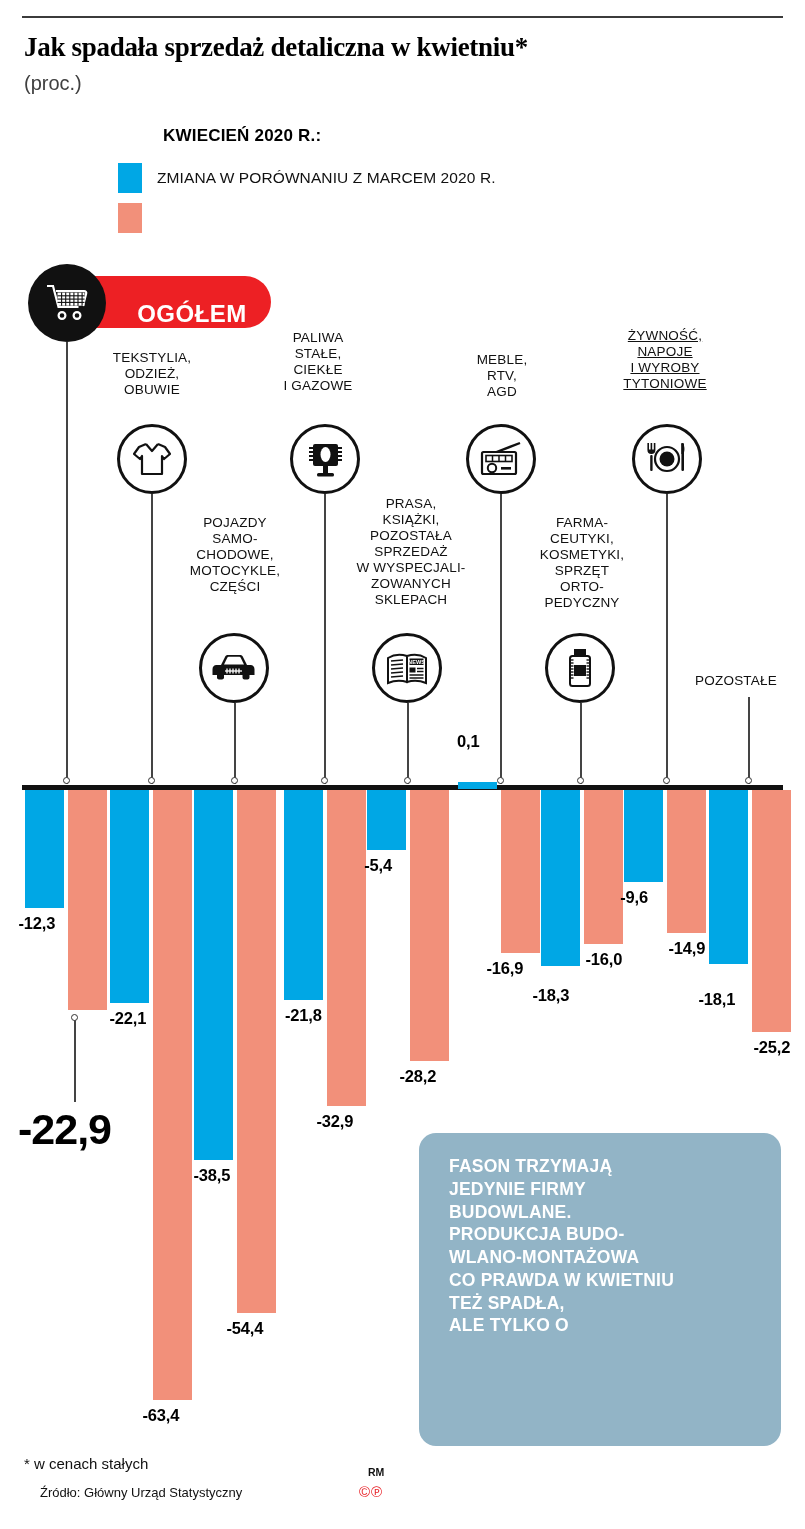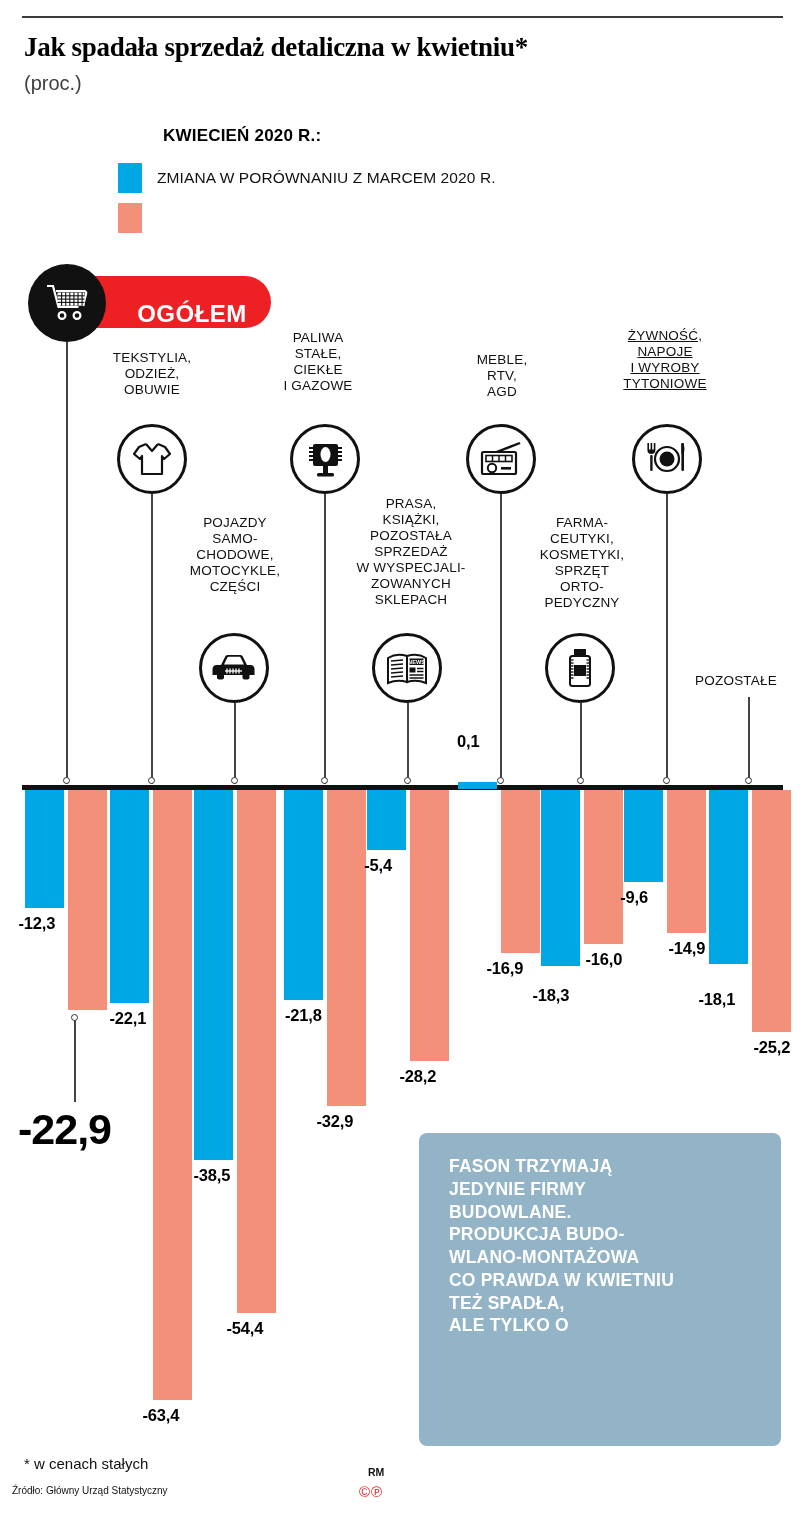--- a/index.html
+++ b/index.html
@@ -59,35 +59,35 @@
   .bar{position:absolute;}
   .vlabel{
     position:absolute;font-weight:bold;font-size:16.5px;color:#000;
     white-space:nowrap;letter-spacing:-.2px;
   }
   .vlabel.big{font-size:43px;letter-spacing:-1px;}
 
   
   .callout{
     position:absolute;left:419px;top:1133px;width:362px;height:313px;
-    background:#92b4c6;border-radius:8px;
+    background:#92b4c6;border-radius:17px;
   }
   .callout-txt{
     position:absolute;left:30px;top:22px;width:320px;color:#fff;
     font-weight:bold;font-size:17.5px;line-height:1.30;
     letter-spacing:.2px;white-space:pre-line;
   }
   .callout-num{
     position:absolute;left:22px;top:1340px;width:360px;
     color:#fff;font-weight:bold;font-size:110px;line-height:1;
     letter-spacing:-4px;
   }
 
   .foot1{position:absolute;left:24px;top:1455px;font-size:15px;color:#111;}
-  .foot2{position:absolute;left:12px;top:1485px;font-size:10px;color:#111;}
+  .foot2{position:absolute;left:40px;top:1485px;font-size:13px;color:#111;}
   .rm{position:absolute;left:368px;top:1466px;font-size:10.5px;font-weight:bold;color:#111;}
   .cp{position:absolute;left:359px;top:1483px;font-size:15px;color:#e8242a;letter-spacing:1px;}
 </style>
 </head>
 <body>
 
 <div class="rule"></div>
 
 <div class="title">Jak spadała sprzedaż detaliczna w kwietniu*</div>
 <div class="subtitle">(proc.)</div>

